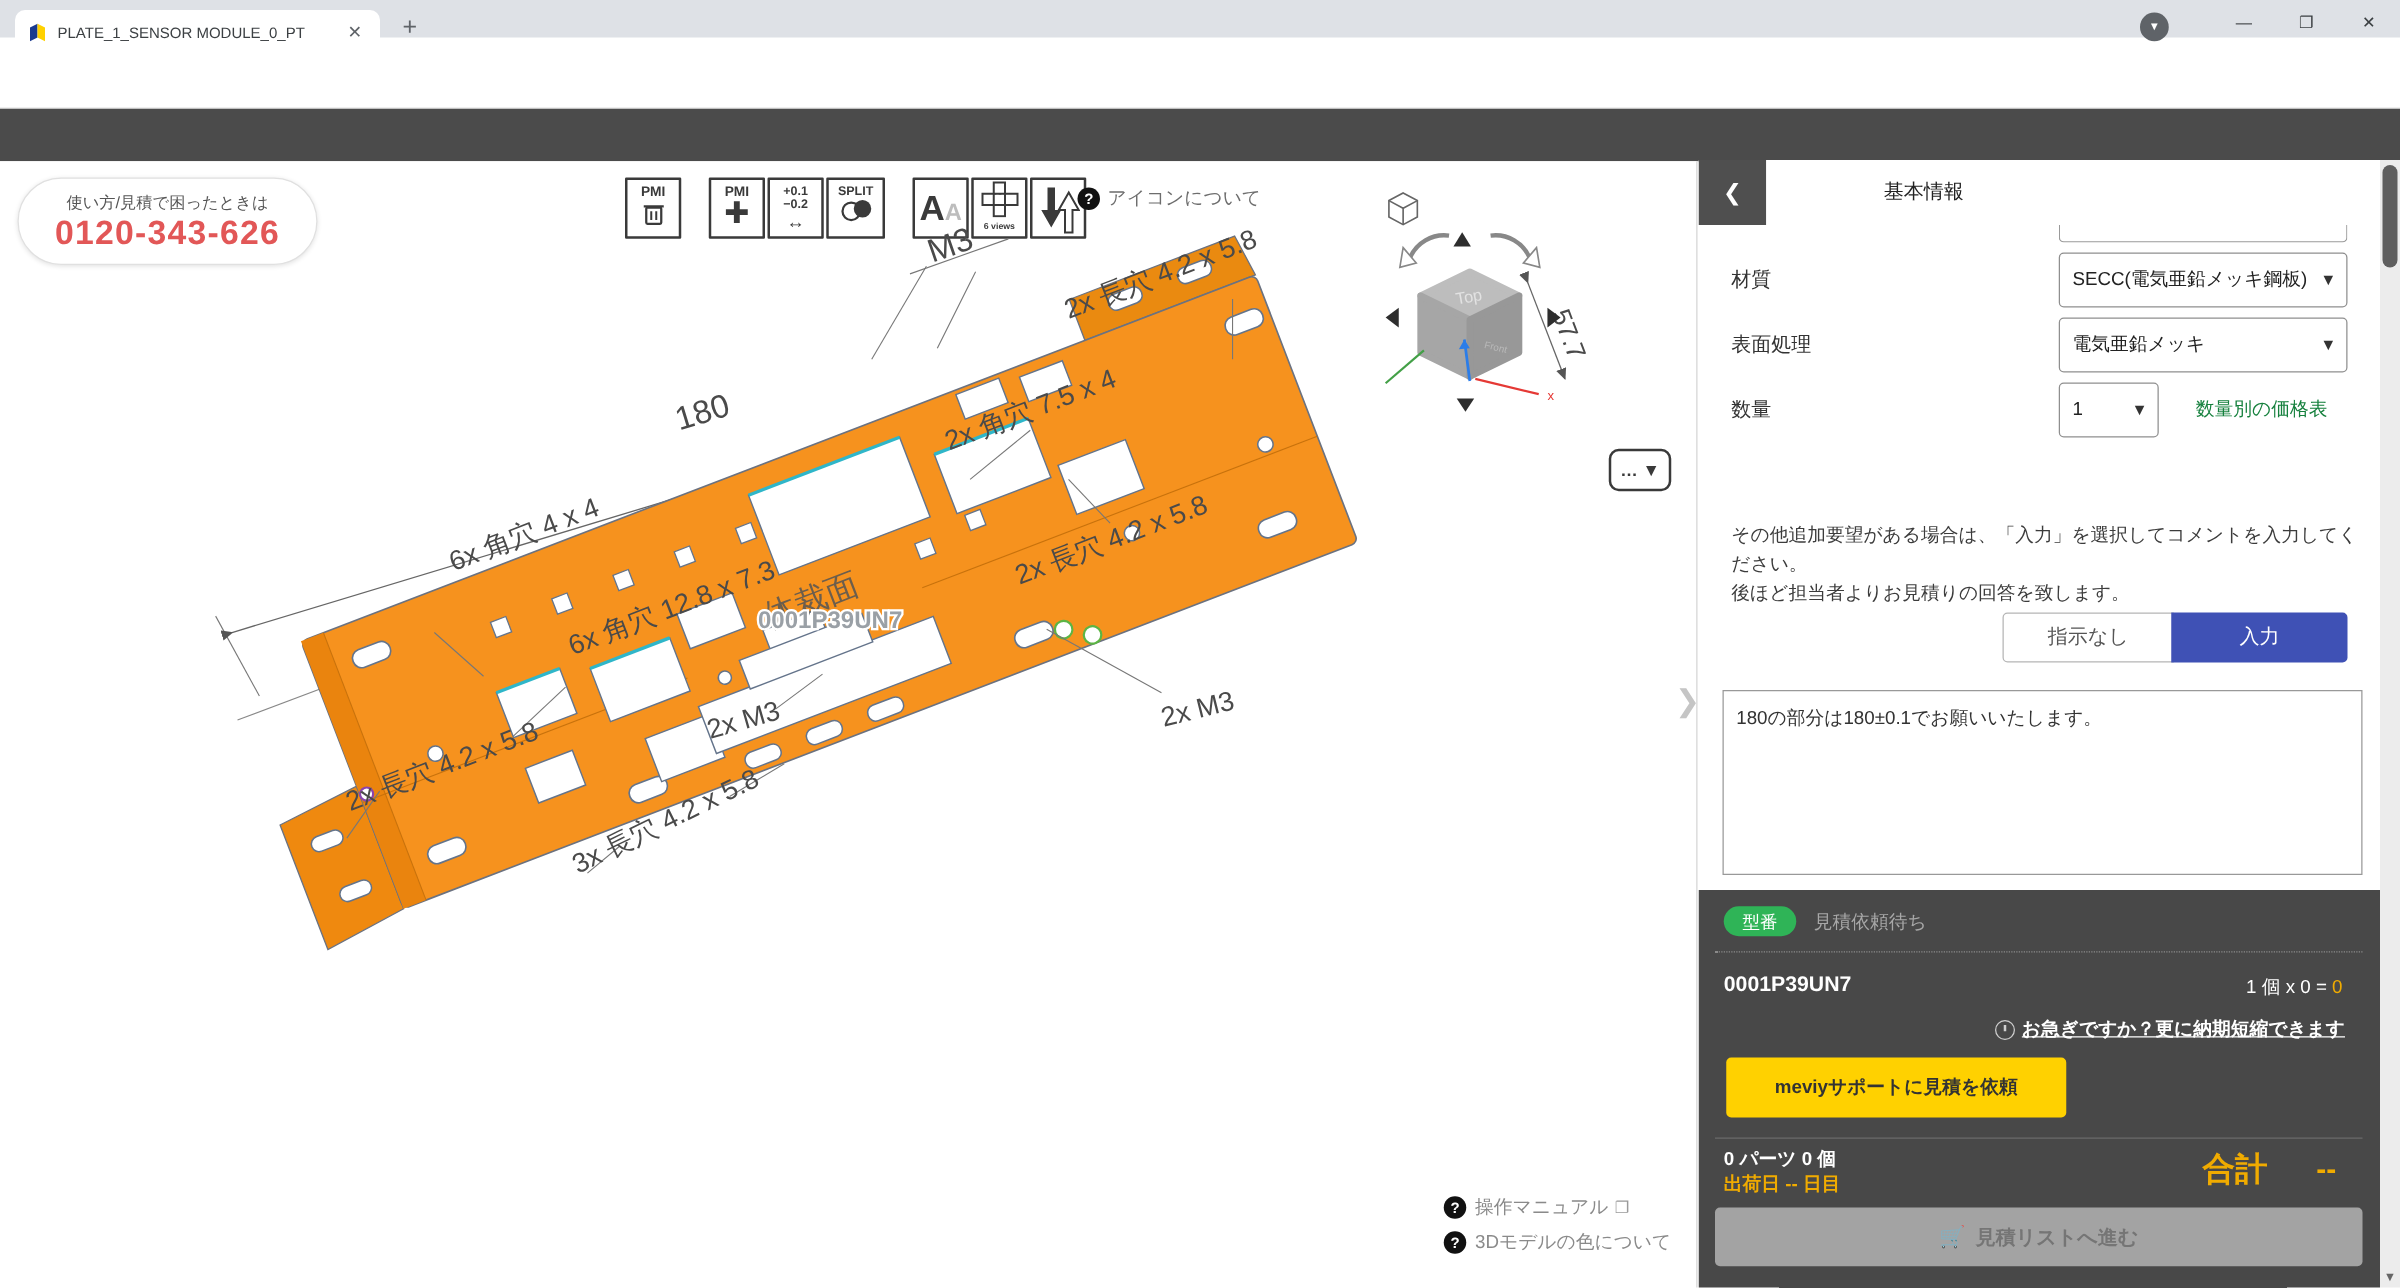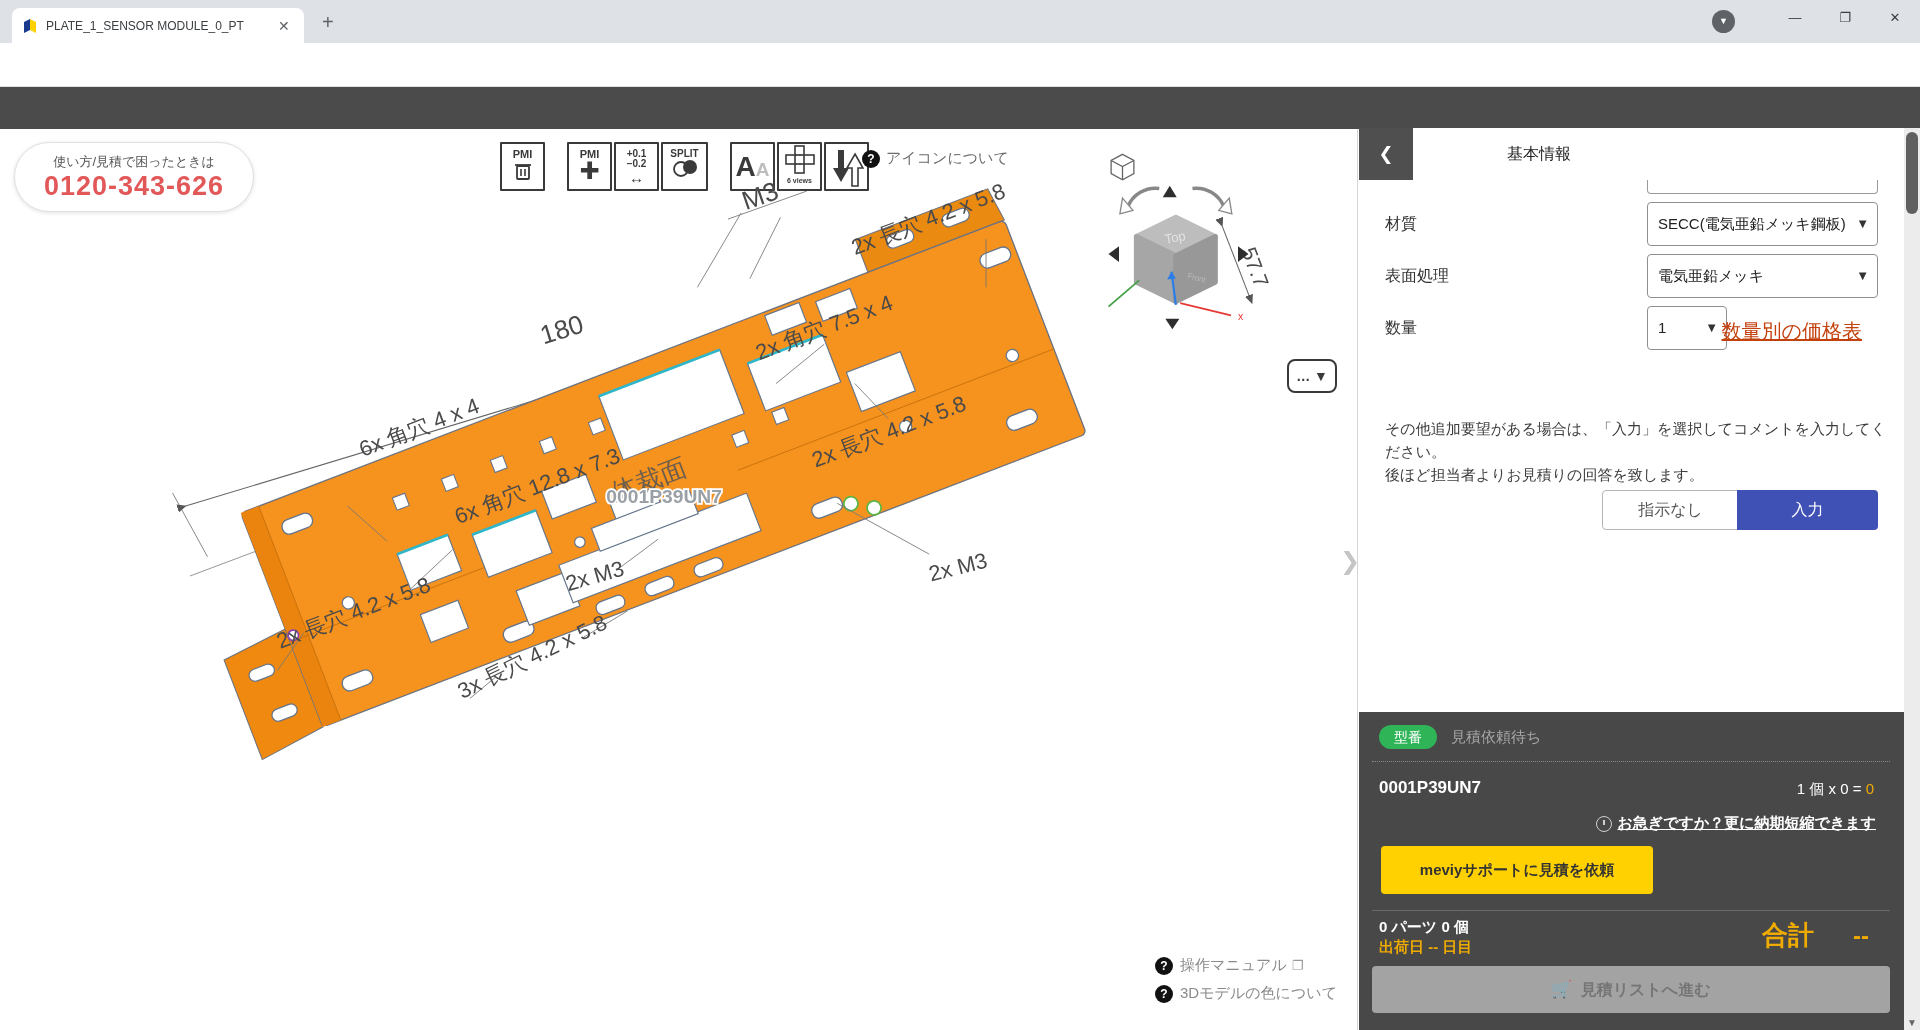--- a/index.html
+++ b/index.html
@@ -1,21 +1,21 @@
 <!DOCTYPE html>
 <html><head>
 <meta charset="utf-8">
 <style>
   * { margin:0; padding:0; box-sizing:border-box; }
   html,body { width:1920px; height:1030px; overflow:hidden;
     font-family:"Liberation Sans","DejaVu Sans",sans-serif; background:#fff; }
   .abs { position:absolute; }
 
   
-  #tabstrip { left:0; top:0; width:1920px; height:43px; background:#dee1e6; }
+  #tabstrip { left:0; top:0; width:1920px; height:30px; background:#dee1e6; }
   #tab { left:12px; top:8px; width:292px; height:35px; background:#fff;
     border-radius:8px 8px 0 0; display:flex; align-items:center; padding:0 10px; }
   #tab-title { font-size:12px; color:#3c4043; white-space:nowrap; overflow:hidden;
     text-overflow:clip; width:228px; margin-left:8px; }
   .tab-close { color:#5f6368; font-size:14px; margin-left:4px; cursor:pointer; }
   #newtab { left:322px; top:11px; font-size:20px; color:#5f6368; }
   #tabsearch { left:1712px; top:10px; width:23px; height:23px; border-radius:50%;
     background:#5f6368; color:#fff; font-size:9px; text-align:center; line-height:23px; }
   .winbtn { top:0px; width:46px; height:36px; color:#3c4043; font-size:13px;
     text-align:center; line-height:36px; }
@@ -72,21 +72,21 @@
   .ptab { top:0; height:52px; line-height:52px; text-align:center; font-size:16px; }
   #tab-basic { left:54px; width:252px; background:#fff; color:#222; }
   #tab-tree { left:306px; width:239px; background:#c9c9c9; color:#3f3f3f; }
   #cutfield { left:288px; top:52px; width:231px; height:14px; border:1px solid #9a9a9a;
     border-top:none; border-radius:0 0 4px 4px; }
   .flabel { font-size:16px; color:#333; }
   .fselect { left:288px; width:231px; height:44px; border:1px solid #8f8f8f;
     border-radius:4px; font-size:15px; color:#222; line-height:42px; padding:0 26px 0 10px;
     white-space:nowrap; background:#fff; }
   .fselect .chev { position:absolute; right:8px; top:0; font-size:13px; color:#333; }
-  #qtylink { font-size:20px; color:#c2410c; text-decoration:underline; }
+  #qtylink { font-size:15px; color:#15803d; }
   .ctext { font-size:15px; color:#3c3c3c; line-height:23px; }
   #tog-off { left:243px; top:362px; width:137px; height:40px; background:#fff;
     border:1px solid #b5b5b5; border-radius:4px 0 0 4px; font-size:16px; color:#555;
     text-align:center; line-height:38px; }
   #tog-on { left:378px; top:362px; width:141px; height:40px; background:#3f51b5;
     border-radius:0 4px 4px 0; font-size:16px; color:#fff; text-align:center;
     line-height:40px; }
   #commentbox { left:19px; top:424px; width:512px; height:148px; border:1px solid #999;
     background:#fff; padding:12px 10px; font-size:15px; color:#333; }
 
@@ -420,20 +420,21 @@
   <div class="abs" style="right:42px;top:190px;">
     <span id="qtylink">数量別の価格表</span>
   </div>
 
   <div class="ctext abs" style="left:26px;top:289px;width:508px;">その他追加要望がある場合は、「入力」を選択してコメントを入力してください。</div>
   <div class="ctext abs" style="left:26px;top:335px;width:508px;">後ほど担当者よりお見積りの回答を致します。</div>
 
   <div id="tog-off" class="abs">指示なし</div>
   <div id="tog-on" class="abs">入力</div>
 
+  <div id="commentbox" class="abs">180の部分は180±0.1でお願いいたします。</div>
 
   <div id="orderpanel" class="abs">
     <div id="badge" class="abs">型番</div>
     <div id="status" class="abs">見積依頼待ち</div>
     <div id="dotline" class="abs"></div>
     <div id="partno" class="abs">0001P39UN7</div>
     <div id="qtyline" class="abs">
       <span>1 個  x 0 =</span>
       <span id="qtyzero">0</span>
     </div>

